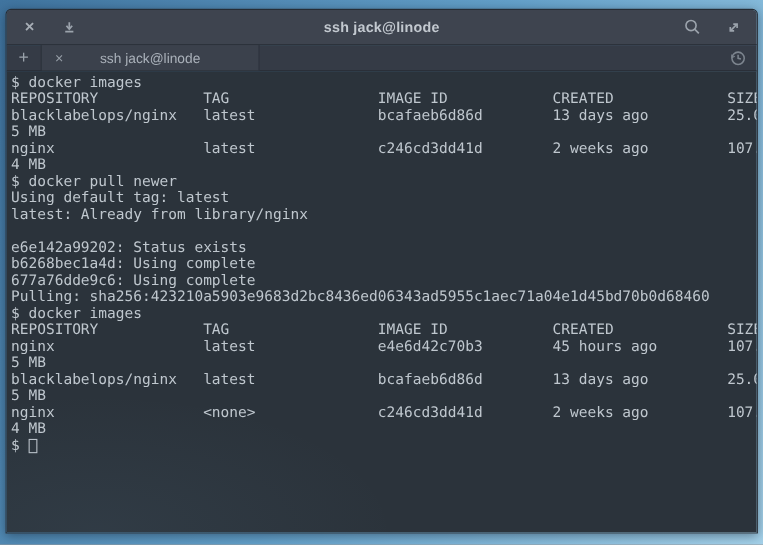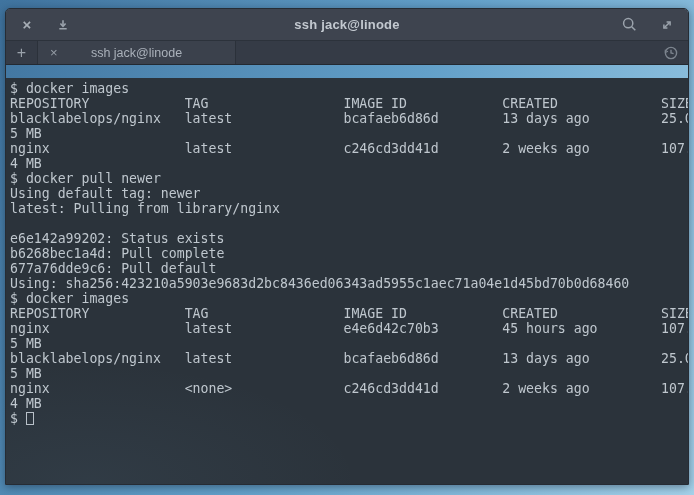--- a/index.html
+++ b/index.html
@@ -62,21 +62,20 @@
   .terminal {
     flex:1;
     background:
       radial-gradient(ellipse 40% 30% at 12% 100%, rgba(120,170,205,0.07), transparent),
       #2b333b;
     padding:3px 0 0 4px;
     font-family:"DejaVu Sans Mono", monospace;
     font-size:13.2px; line-height:15px;
     color:#bfc7ce;
     overflow:hidden;
-    margin-top:13px;
   }
   .tline { height:15px; white-space:pre; }
   .prompt-line { height:15px; white-space:pre; display:flex; align-items:center; }
   .cursor {
     display:inline-block; width:8px; height:13px;
     border:1px solid #b9c1c9; margin-top:0;
   }
 </style>
 </head>
 <body>
@@ -132,27 +131,27 @@
 
   <div class="terminal">
     <div>
         <div class="tline">$ docker images</div>
         <div class="tline">REPOSITORY            TAG                 IMAGE ID            CREATED             SIZE</div>
         <div class="tline">blacklabelops/nginx   latest              bcafaeb6d86d        13 days ago         25.0</div>
         <div class="tline">5 MB</div>
         <div class="tline">nginx                 latest              c246cd3dd41d        2 weeks ago         107.</div>
         <div class="tline">4 MB</div>
         <div class="tline">$ docker pull newer</div>
-        <div class="tline">Using default tag: newer</div>
-        <div class="tline">latest: Pulling from library/nginx</div>
+        <div class="tline">Using default tag: latest</div>
+        <div class="tline">latest: Already from library/nginx</div>
         <div class="tline"></div>
         <div class="tline">e6e142a99202: Status exists</div>
-        <div class="tline">b6268bec1a4d: Pull complete</div>
-        <div class="tline">677a76dde9c6: Pull default</div>
-        <div class="tline">Using: sha256:423210a5903e9683d2bc8436ed06343ad5955c1aec71a04e1d45bd70b0d68460</div>
+        <div class="tline">b6268bec1a4d: Using complete</div>
+        <div class="tline">677a76dde9c6: Using complete</div>
+        <div class="tline">Pulling: sha256:423210a5903e9683d2bc8436ed06343ad5955c1aec71a04e1d45bd70b0d68460</div>
         <div class="tline">$ docker images</div>
         <div class="tline">REPOSITORY            TAG                 IMAGE ID            CREATED             SIZE</div>
         <div class="tline">nginx                 latest              e4e6d42c70b3        45 hours ago        107.</div>
         <div class="tline">5 MB</div>
         <div class="tline">blacklabelops/nginx   latest              bcafaeb6d86d        13 days ago         25.0</div>
         <div class="tline">5 MB</div>
         <div class="tline">nginx                 &lt;none&gt;              c246cd3dd41d        2 weeks ago         107.</div>
         <div class="tline">4 MB</div>
       </div>
     <div class="prompt-line"><span style="white-space:pre">$ </span><span class="cursor"></span></div>

